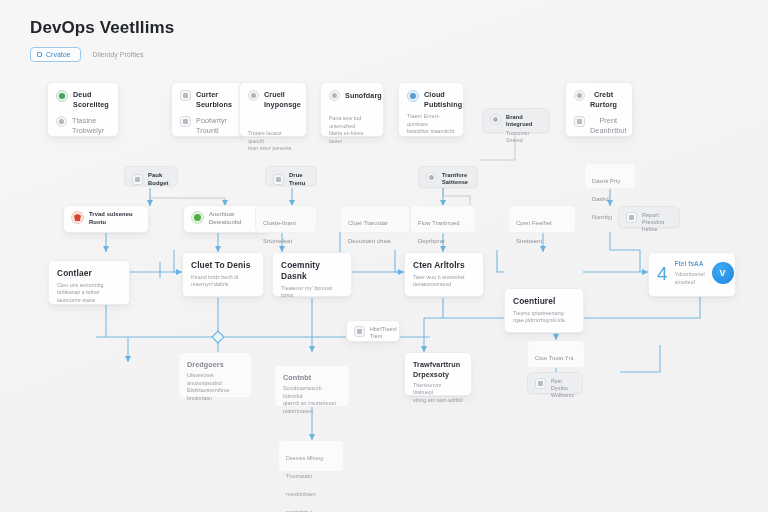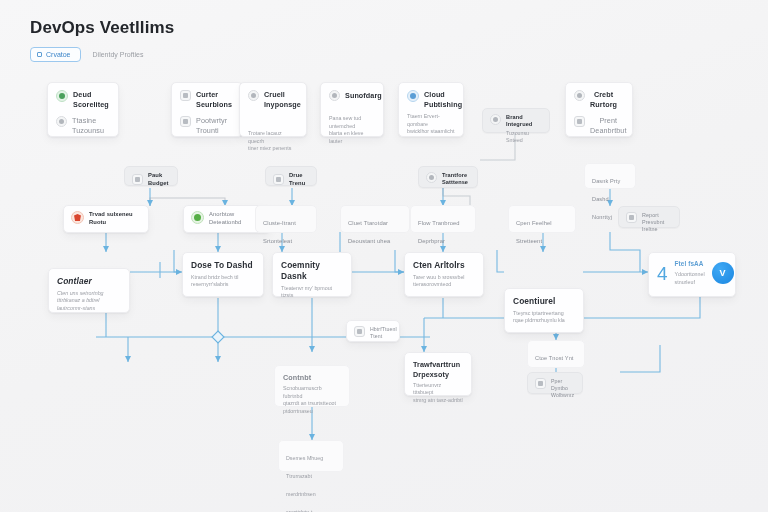--- a/index.html
+++ b/index.html
@@ -213,21 +213,21 @@
           <i></i>
         </span>
       <span class="ttl" style="white-space:pre-line;">Deud
 Scoreliteg</span>
     </div>
     <div class="row">
       <span class="ic circ ic-gray">
           <i></i>
         </span>
       <span class="ttl" style="white-space:pre-line; color:#8c9098; font-weight:normal;">Ttasine
-Tuzounsu</span>
+Trobwelyr</span>
     </div>
   </div>
 
   <div class="node card pad" style="left:171px; top:82px; width:72px; height:55px;">
     <div class="row" style="margin-bottom:7px;">
       <span class="ic sq ic-sqgray">
           <i></i>
         </span>
       <span class="ttl" style="white-space:pre-line;">Curter
 Seurblons</span>
@@ -380,29 +380,29 @@
   <div class="node chip padsm" style="left:618px; top:206px; width:62px; height:22px;">
     <div class="row">
       <span class="ic sq ic-sqgray">
           <i></i>
         </span>
       <span class="ttl" style="white-space:pre-line; font-size:5.4px; font-weight:normal; color:#8a8e96;">Report Prevubnt
 Ireltne</span>
     </div>
   </div>
 
-  <div class="node card pad" style="left:48px; top:268px; width:82px; height:45px;font-style:italic;">
+  <div class="node card pad" style="left:48px; top:260px; width:82px; height:45px;">
     <div class="ttl big">Contlaer</div>
     <div class="sub" style="white-space:pre-line;">Cten uns setrortnbg
 tttrbkanaz a bdtrel
 lautrcormr-stans</div>
   </div>
 
   <div class="node card pad" style="left:182px; top:252px; width:82px; height:45px;">
-    <div class="ttl big">Dose To Dashd</div>
+    <div class="ttl big">Cluet To Denis</div>
     <div class="sub" style="white-space:pre-line;">Ktrand brtdz bech ttl
 resernyrr'slabris</div>
   </div>
 
   <div class="node card pad" style="left:272px; top:252px; width:80px; height:45px;">
     <div class="ttl big">Coemnity Dasnk</div>
     <div class="sub" style="white-space:pre-line;">Tteatenvr my' bpmout
 ttzsts</div>
   </div>
 
@@ -424,20 +424,26 @@
       <span id="metric-text">
         <span class="ttl" style="display:block;">Ftel fsAA</span>
         <span class="sub" style="display:block; white-space:pre-line;">Ydoorttonnel
 stnurleuf</span>
       </span>
       <span id="avatar">V</span>
     </div>
   </div>
 
 
+  <div class="node card pad" style="left:178px; top:352px; width:74px; height:46px; background:#fbfbfc; border-color:#f1f1f3; box-shadow:none;">
+    <div class="ttl" style="color:#83878f;">Dredgoers</div>
+    <div class="sub" style="white-space:pre-line;">Utsoevonet anuzunpsudnd
+Etsbrtaossvrvftroe
+bnutnrtasn</div>
+  </div>
 
   <div class="node card pad" style="left:404px; top:352px; width:68px; height:44px;">
     <div class="ttl" style="white-space:pre-line;">Trawfvarttrun
 Drpexsoty</div>
     <div class="sub" style="white-space:pre-line;">Ttterteunvrz tttsbuept
 stmrg atn tasz-adrtbtl</div>
   </div>
 
   <div class="node card pad" style="left:274px; top:365px; width:76px; height:42px; background:#fbfbfc; border-color:#f1f1f3; box-shadow:none;">
     <div class="ttl" style="color:#83878f;">Contnbt</div>

